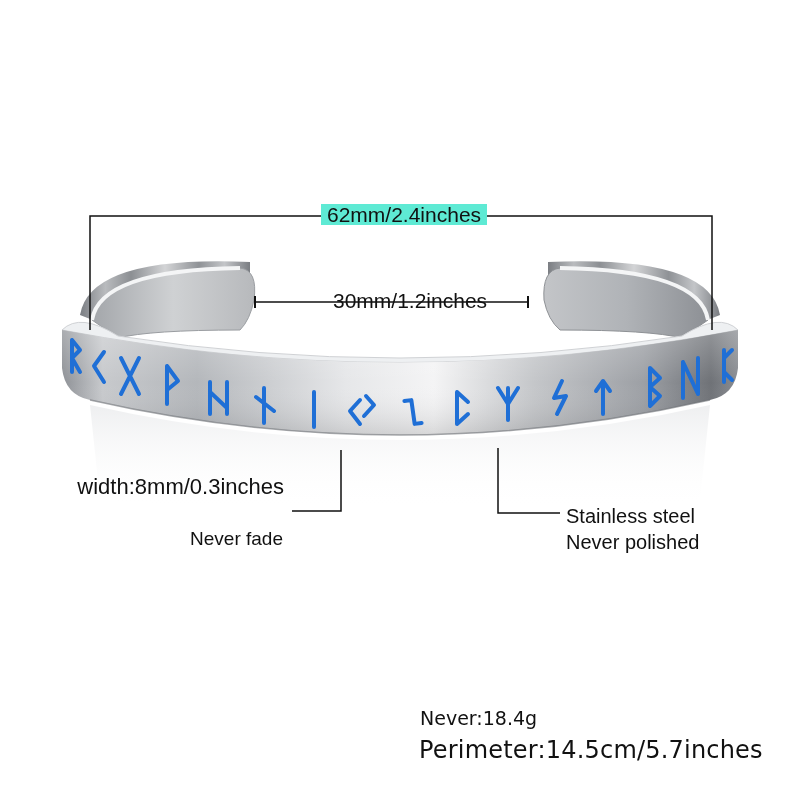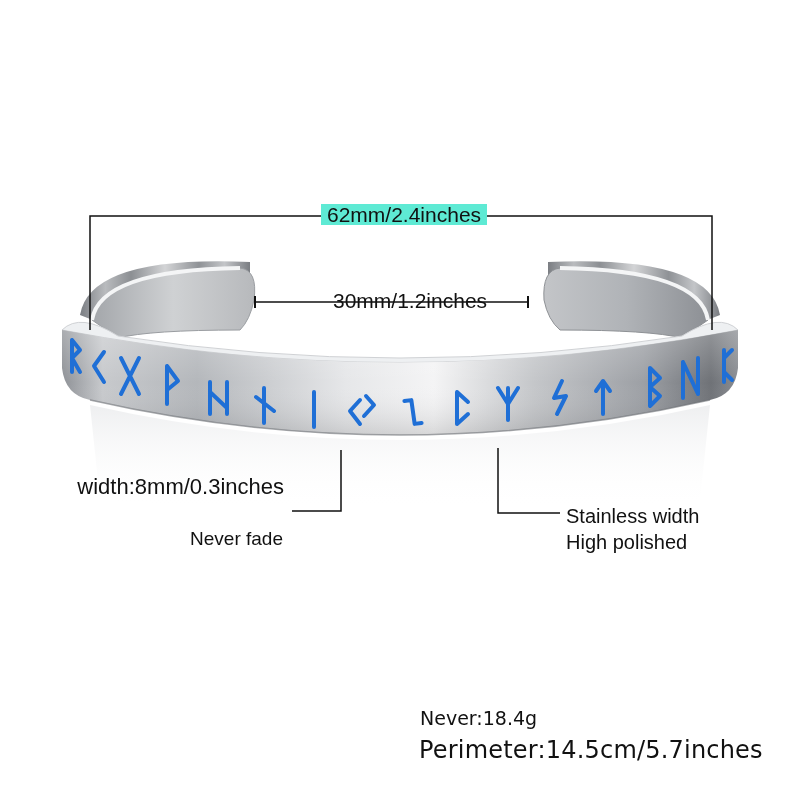--- a/index.html
+++ b/index.html
@@ -224,17 +224,17 @@
     <path d="M341 450 L341 511 L292 511"></path>
 
     <path d="M498 448 L498 513 L560 513"></path>
   </g>
 </svg>
 
 <div class="label" id="label-outer">62mm/2.4inches</div>
 <div class="label nobg" id="label-inner">30mm/1.2inches</div>
 <div class="label nobg" id="label-width">width:8mm/0.3inches</div>
 <div class="label nobg" id="label-never-fade">Never fade</div>
-<div class="label nobg" id="label-material">Stainless width</div>
-<div class="label nobg" id="label-finish">High polished</div>
+<div class="label nobg" id="label-material">Stainless steel</div>
+<div class="label nobg" id="label-finish">Never polished</div>
 
 <div class="label nobg" id="spec-weight">Never:18.4g</div>
 <div class="label nobg" id="spec-perimeter">Perimeter:14.5cm/5.7inches</div>
 
 </body></html>

